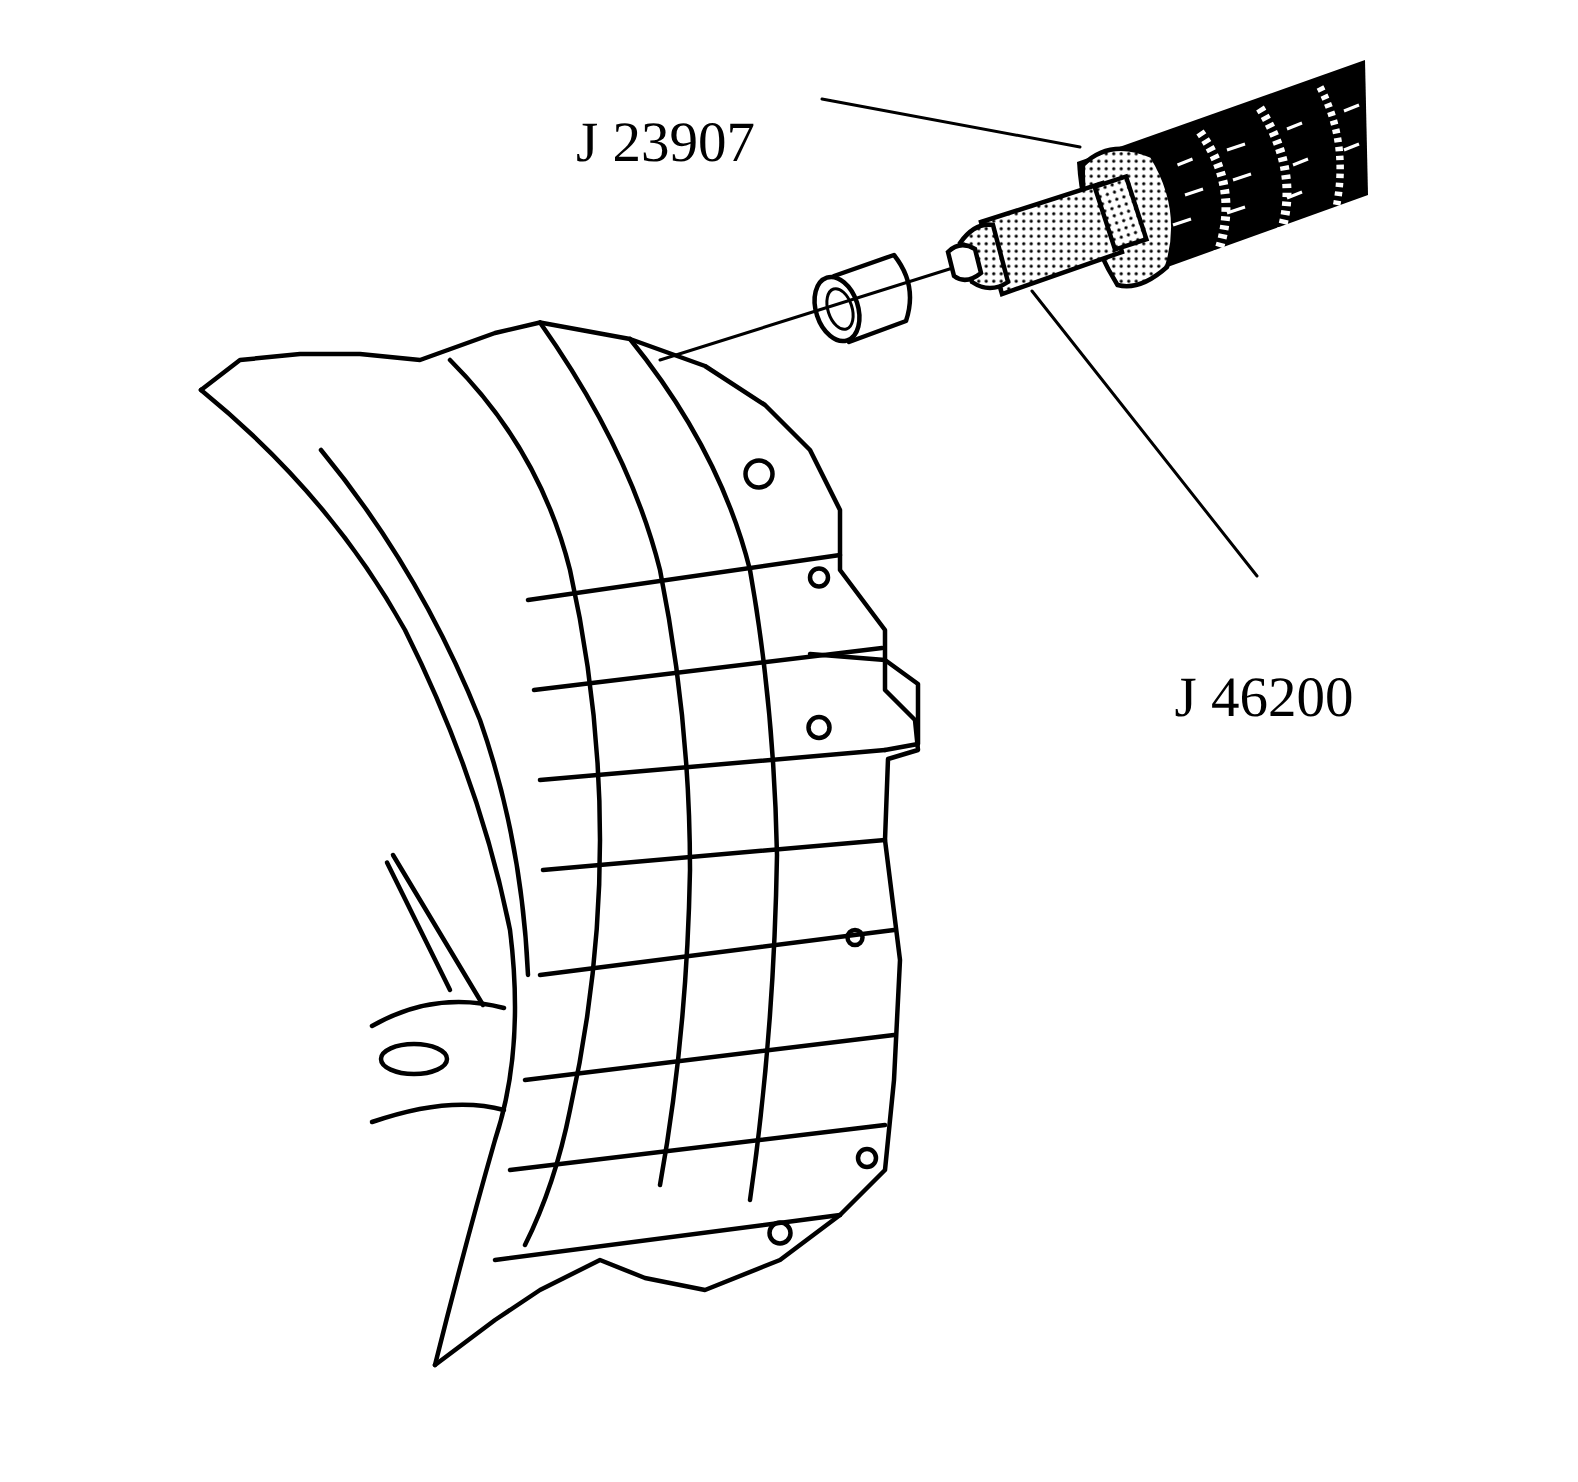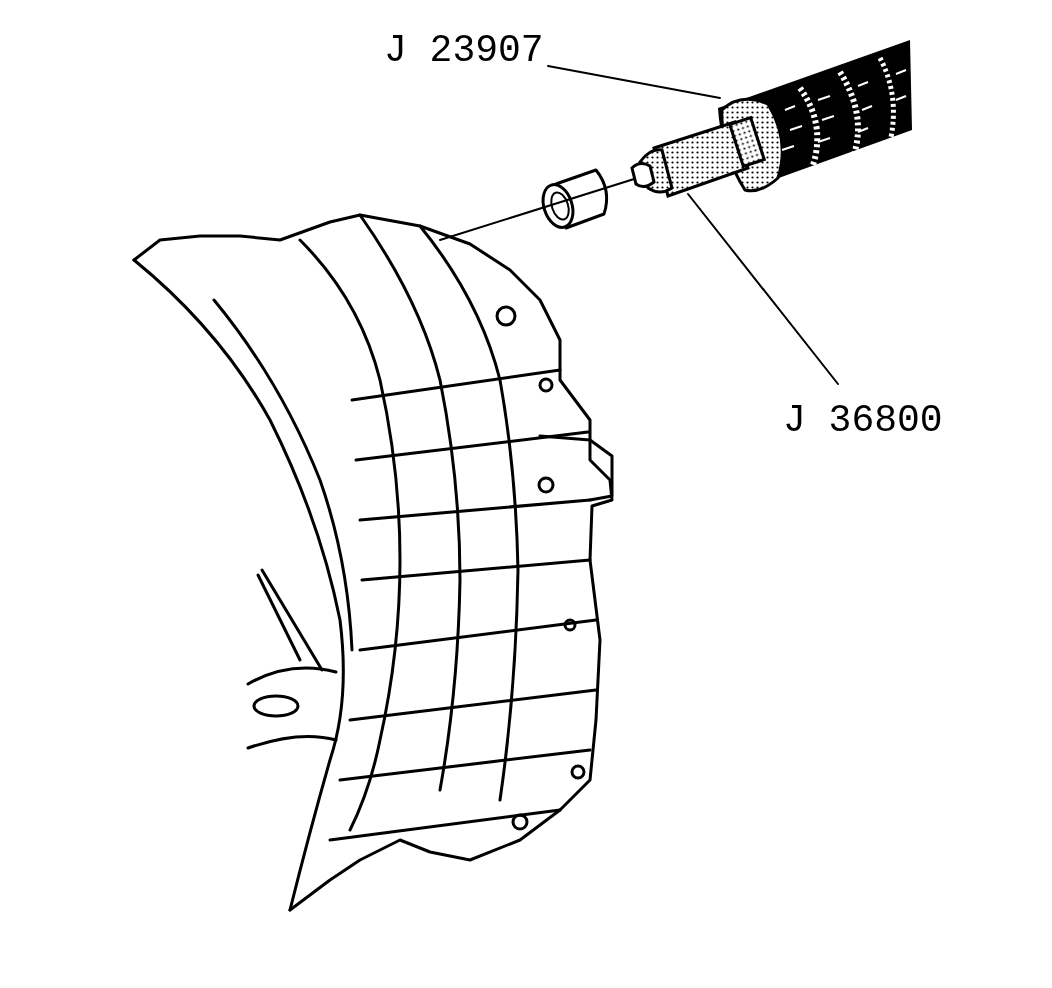--- a/index.html
+++ b/index.html
@@ -1,24 +1,25 @@
 <!DOCTYPE html>
 <html><head>
 <meta charset="utf-8">
 <style>
   html, body { margin: 0; padding: 0; background: #ffffff; }
   body { width: 1052px; height: 988px; position: relative; overflow: hidden; }
   .canvas { position: absolute; left: 0; top: 0; width: 1052px; height: 988px; }
   .label {
     position: absolute;
-    font-family: Liberation Mono, monospace;
+    font-family: Liberation Serif, serif;
     font-size: 38px;
     color: #000;
     white-space: nowrap;
     line-height: 1;
+    margin-top: 44px;
   }
   #lbl-a { left: 384px; top: 32px; }
   #lbl-b { left: 783px; top: 402px; }
   svg { position: absolute; left: 0; top: 0; }
   .ln { stroke: #000; fill: none; stroke-width: 3; stroke-linecap: round; stroke-linejoin: round; }
   .thin { stroke: #000; fill: none; stroke-width: 2; stroke-linecap: round; }
   .stip { fill: url(#dots); stroke: #000; stroke-width: 3; }
 </style>
 </head>
 <body>
@@ -100,14 +101,14 @@
 
       <path class="ln" d="M248 684 Q290 660 336 672"></path>
       <path class="ln" d="M248 748 Q300 730 336 740"></path>
       <ellipse cx="276" cy="706" rx="22" ry="10" class="ln"></ellipse>
       <path class="ln" d="M262 570 L322 670"></path>
       <path class="ln" d="M258 575 L300 660"></path>
     </g>
   </svg>
 
   <div class="label" id="lbl-a">J 23907</div>
-  <div class="label" id="lbl-b">J 36800</div>
+  <div class="label" id="lbl-b">J 46200</div>
 </div>
 
 </body></html>

